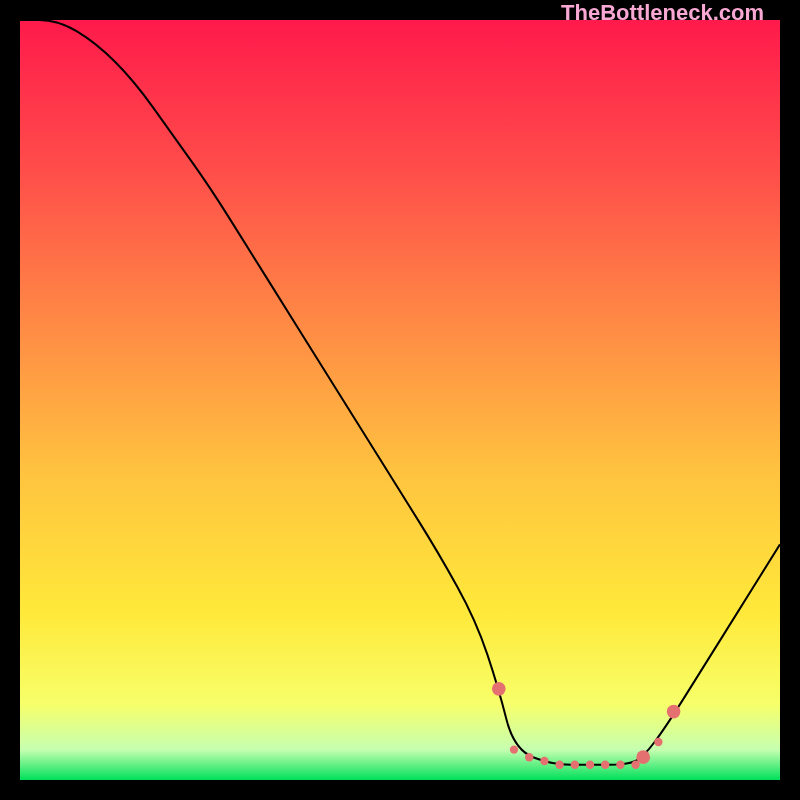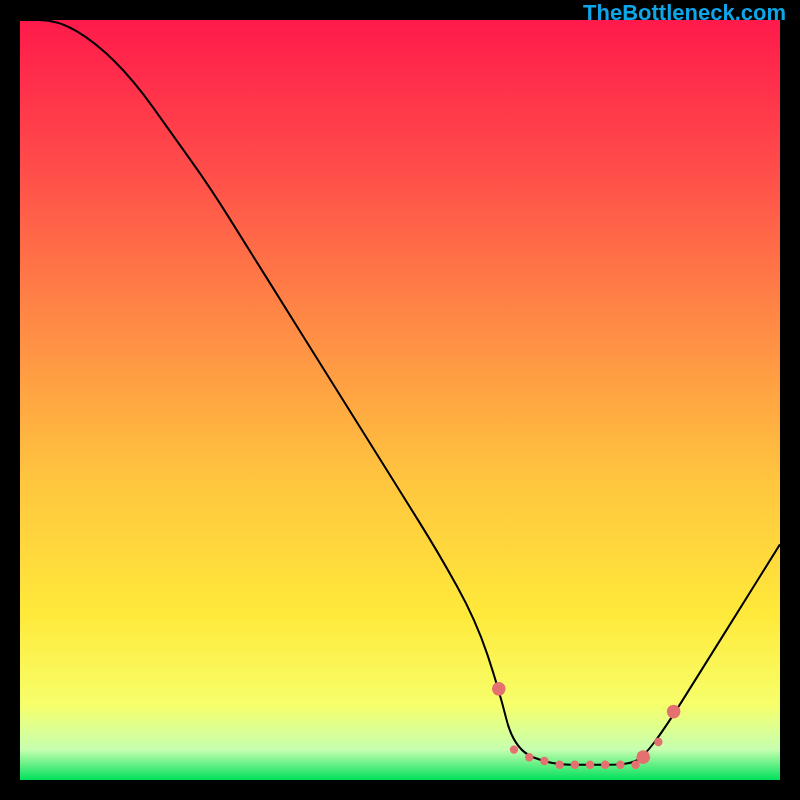--- a/index.html
+++ b/index.html
@@ -22,24 +22,24 @@
   .gradient {
     position: absolute;
     left: 0;
     top: 0;
     width: 100%;
     height: 100%;
   }
   .watermark {
     position: absolute;
     top: 0px;
-    right: 14px;
+    right: 36px;
     font-size: 22px;
     font-weight: bold;
-    color: #0ea5e9;
+    color: #f9a8d4;
     z-index: 10;
     font-family: Arial, sans-serif;
   }
   svg.curve {
     position: absolute;
     left: 0;
     top: 0;
     width: 100%;
     height: 100%;
     z-index: 5;

